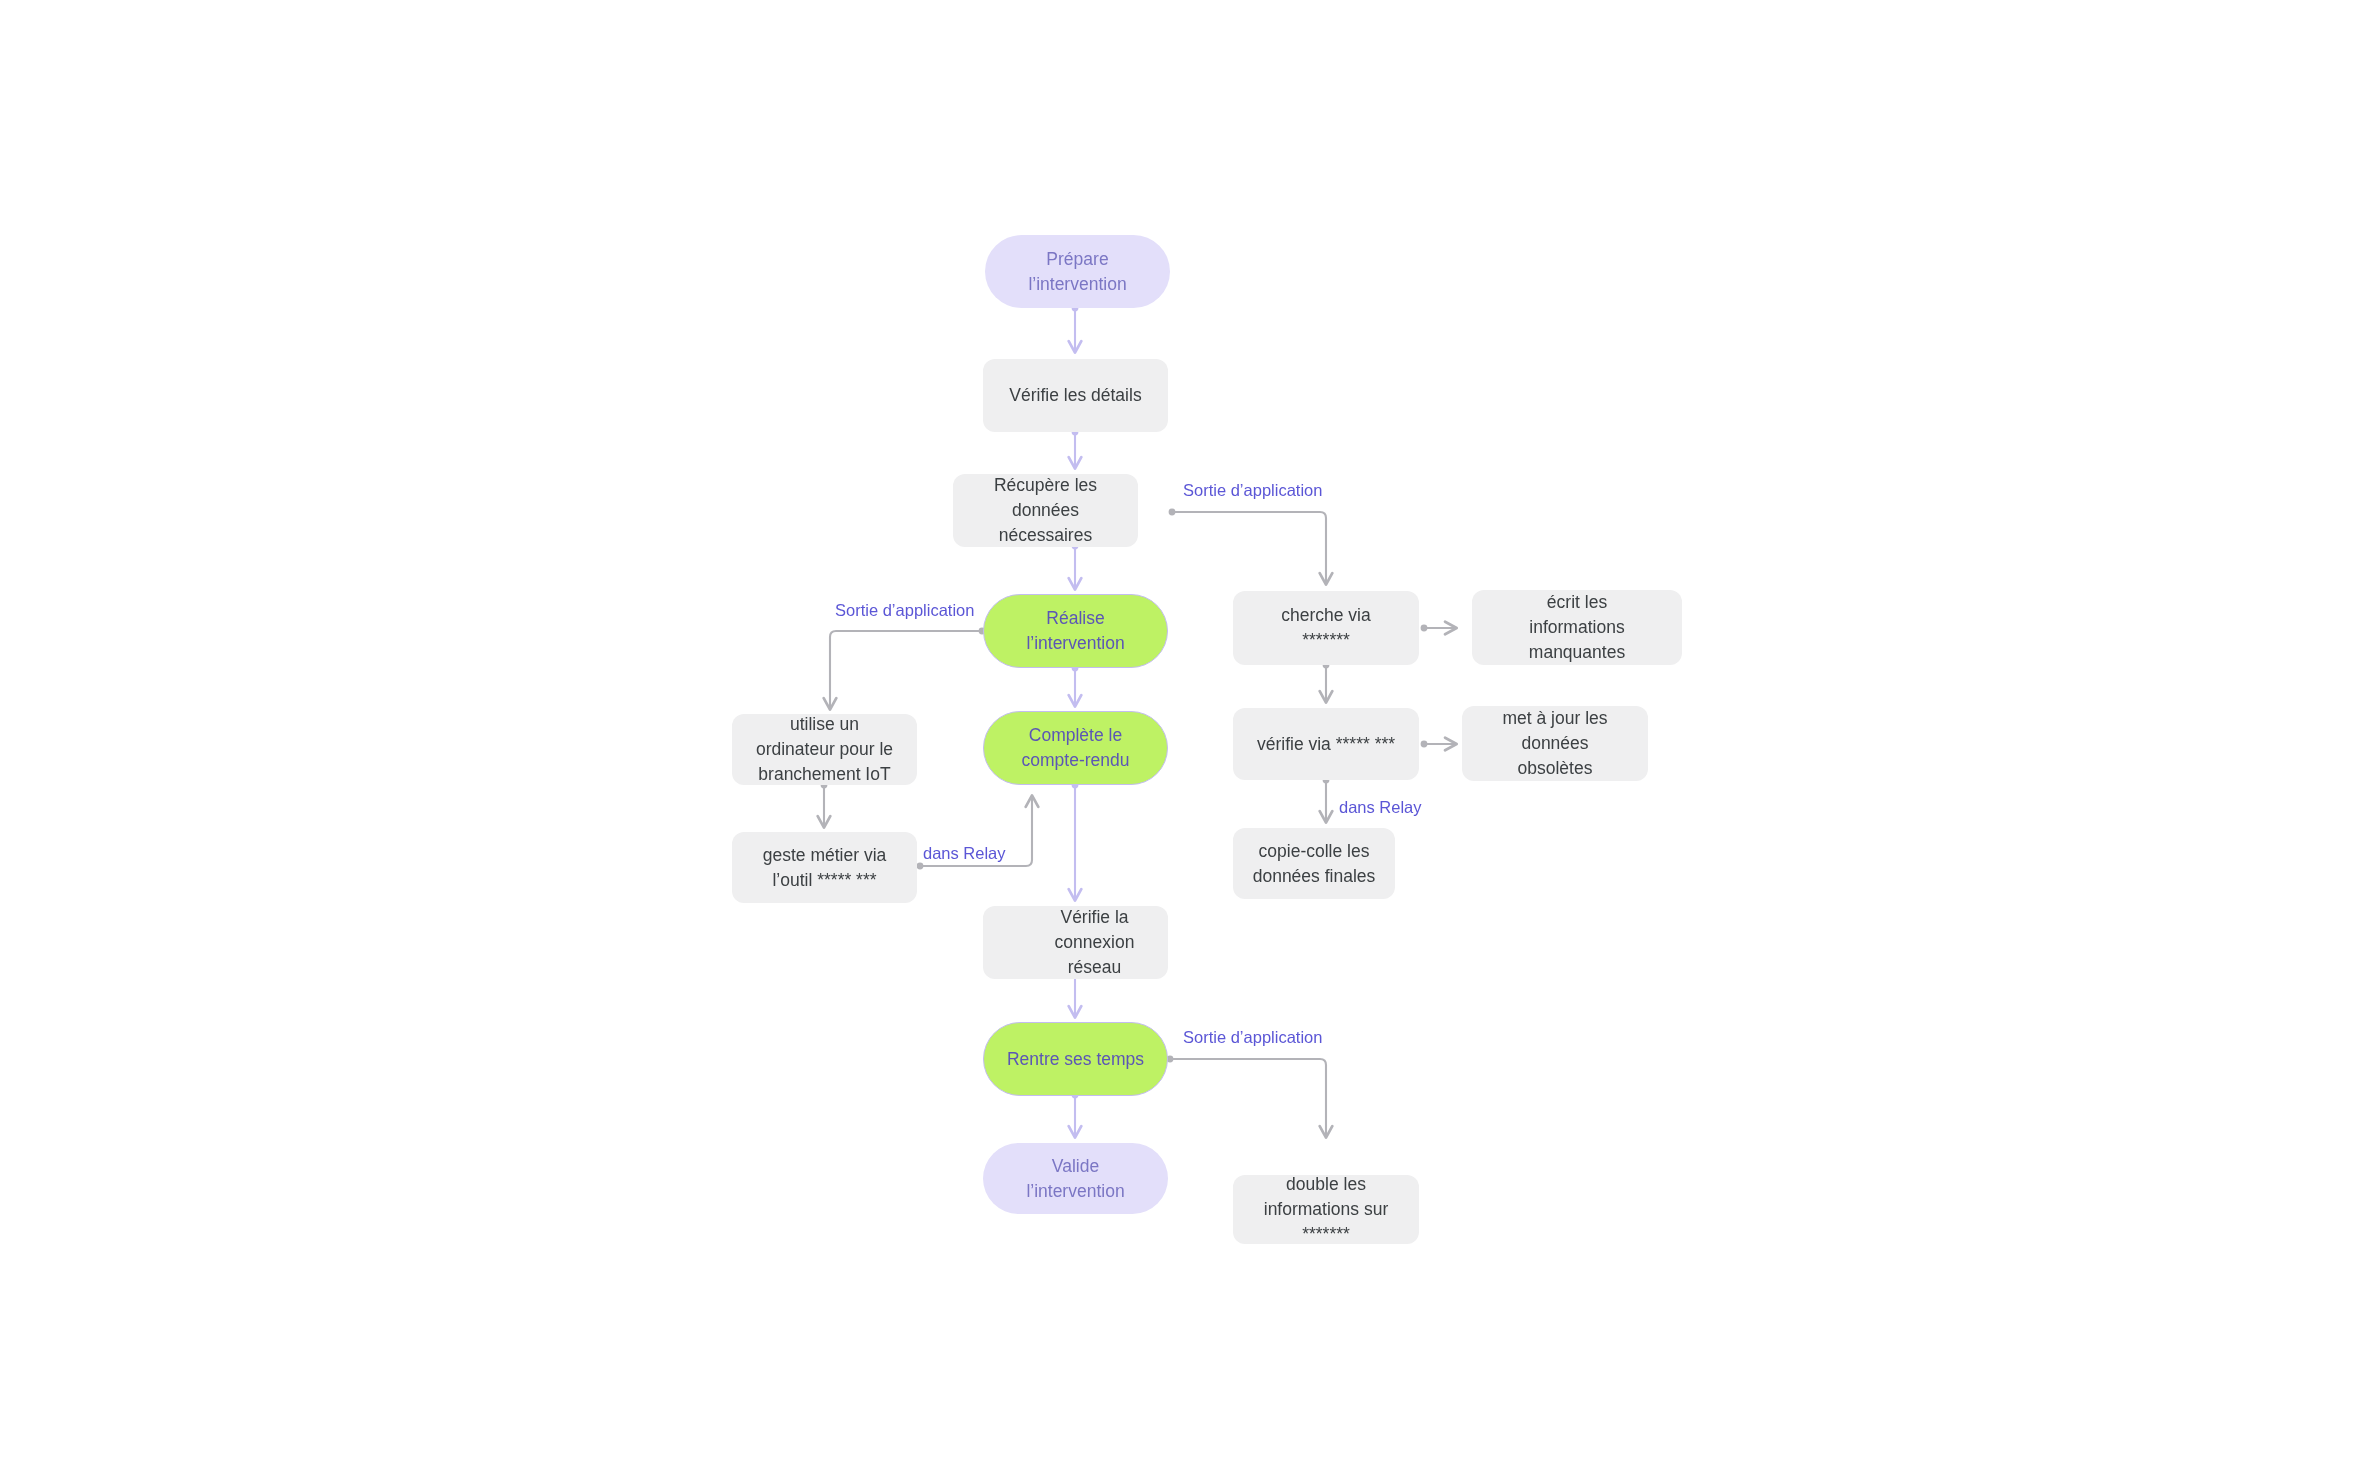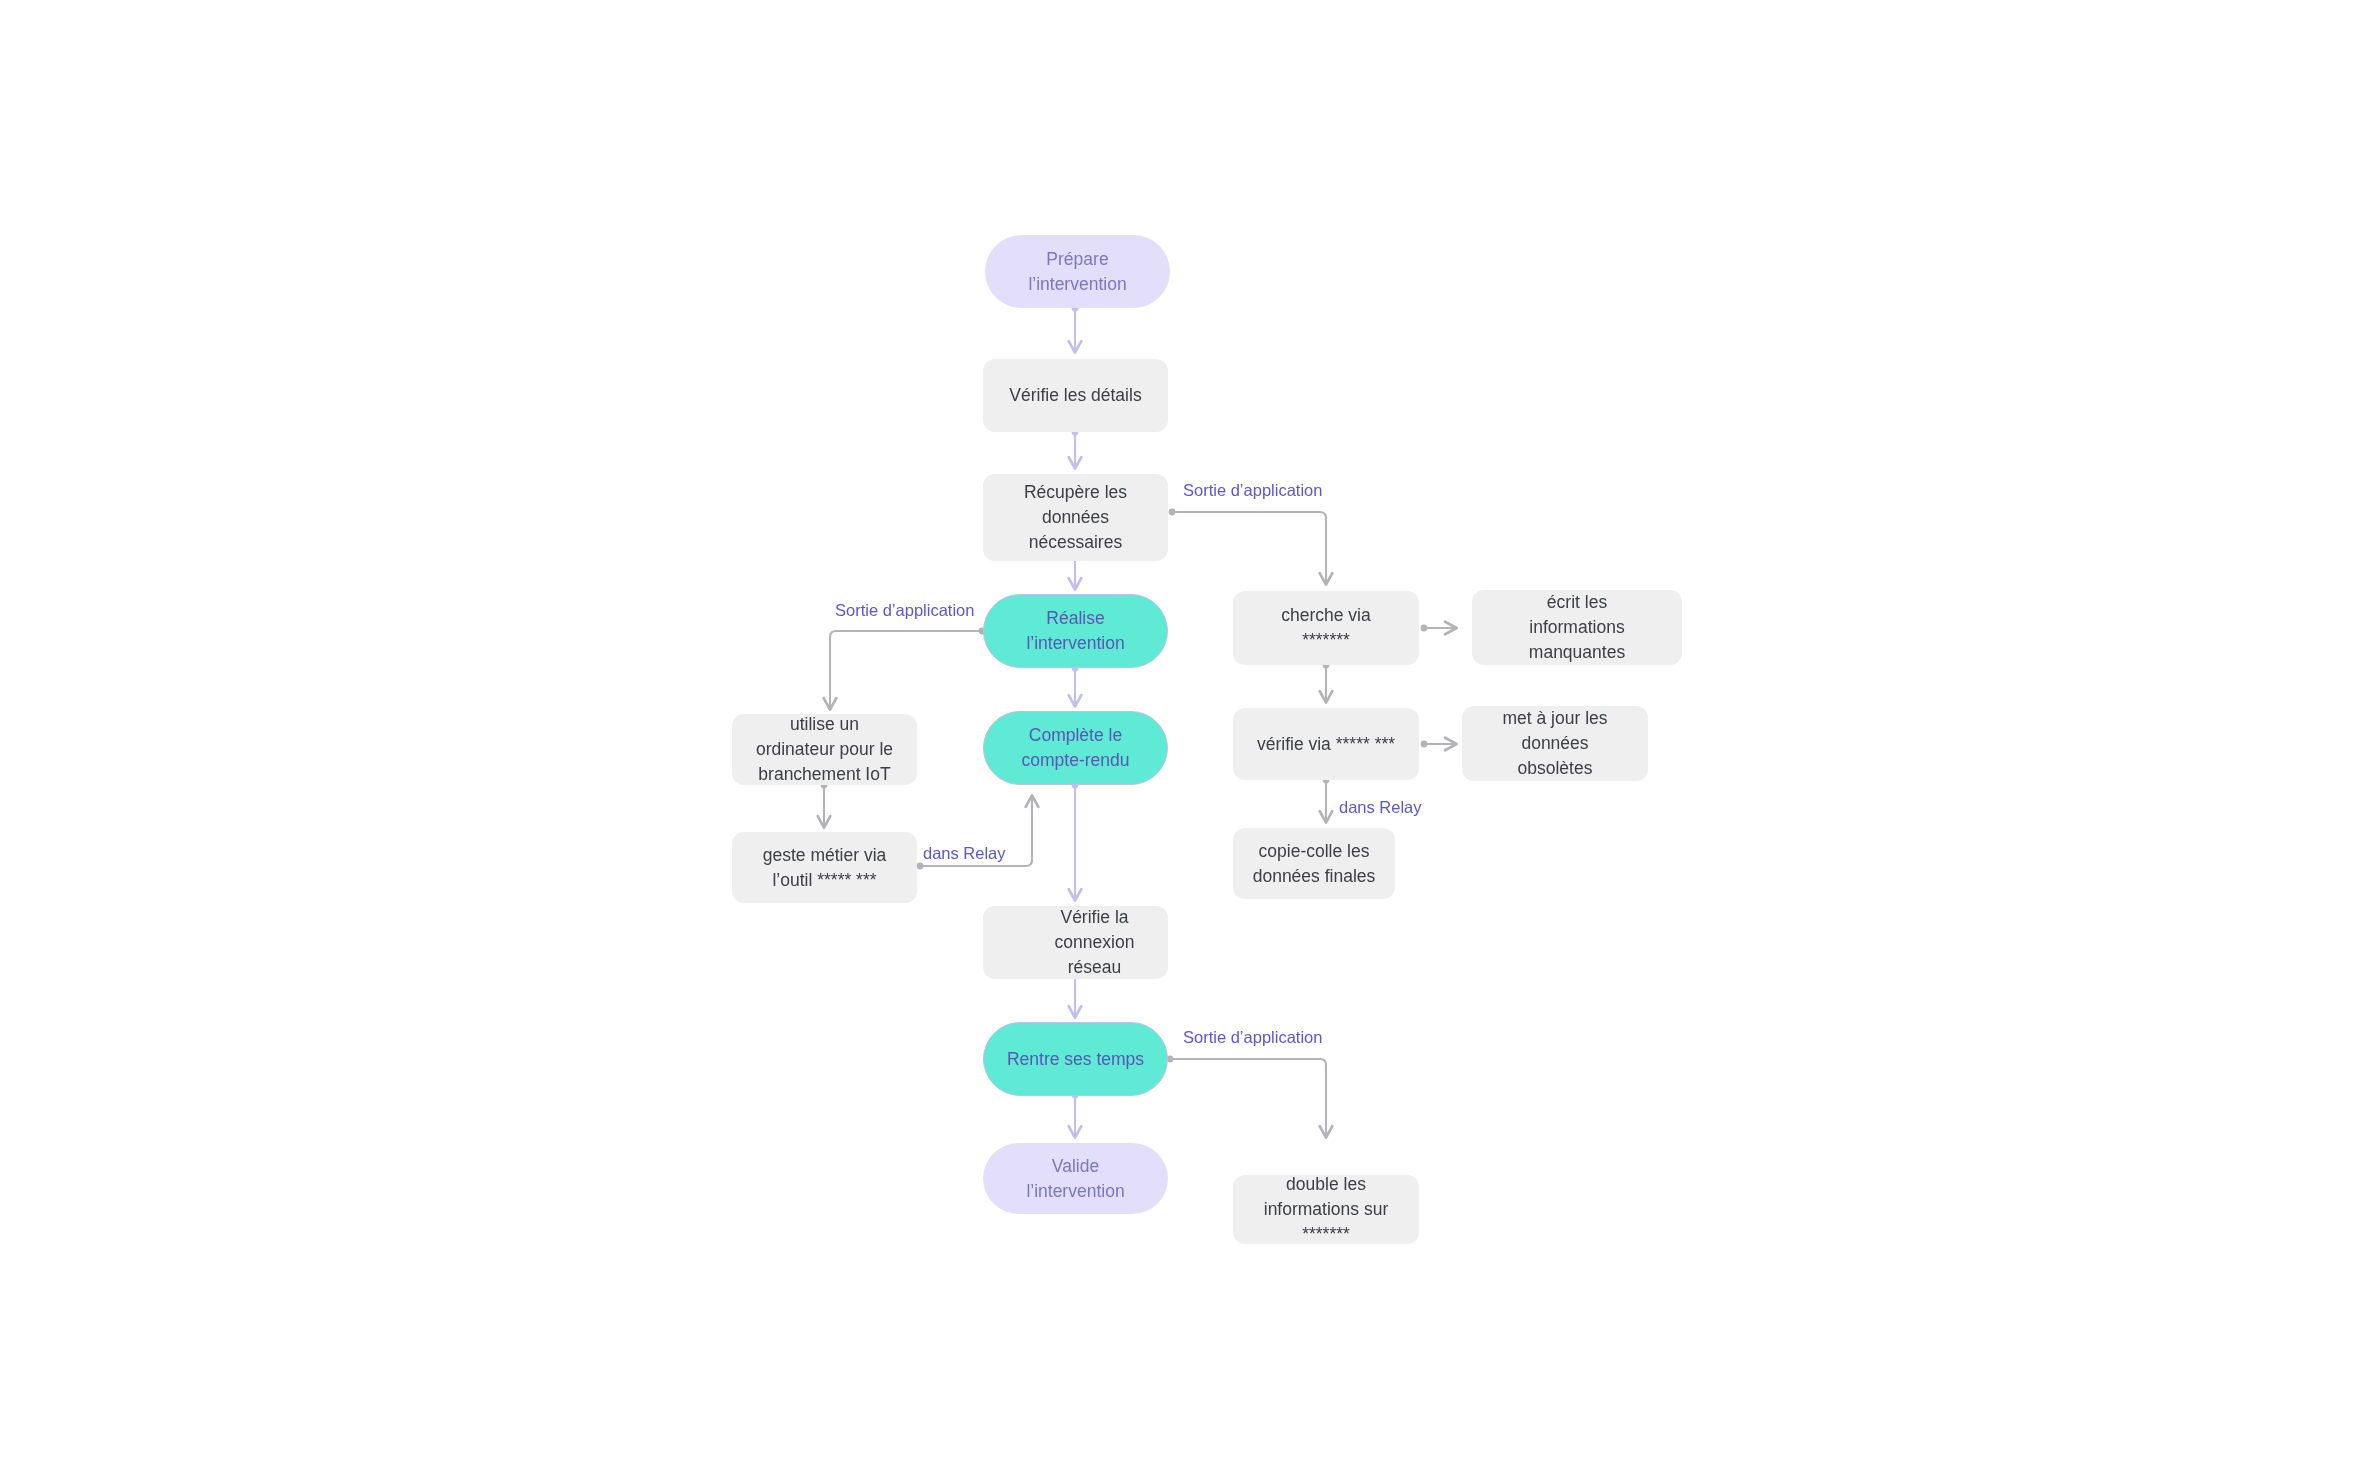--- a/index.html
+++ b/index.html
@@ -11,21 +11,21 @@
   .node{position:absolute;box-sizing:border-box;display:flex;
         align-items:center;justify-content:center;text-align:center;
         line-height:1.42;padding:4px 10px;}
   .node .lbl{display:block;width:100%;white-space:pre-line;}
 
   
   .n-grey{background:#efeff0;border-radius:12px;color:#3c4043;font-size:17.5px;}
   
   .n-term{background:#e3dffa;border-radius:40px;color:#7b76c4;font-size:17.5px;}
   
-  .n-pill{background:#5eead4;border:1.6px solid #c3bdf0;border-radius:40px;
+  .n-pill{background:#bef264;border:1.6px solid #c3bdf0;border-radius:40px;
           color:#5b56b5;font-size:17.5px;}
 
   .edge-label{position:absolute;color:#5b56d6;font-size:16.5px;
               white-space:nowrap;line-height:1;}
 </style>
 </head>
 <body>
 
 <div id="canvas">
 
@@ -88,21 +88,21 @@
 
   <div class="node n-term" style="left:985px;top:235px;width:185px;height:73px;align-items:center;">
     <span class="lbl">Prépare
 l’intervention</span>
   </div>
 
   <div class="node n-grey" style="left:983px;top:359px;width:185px;height:73px;">
     <span class="lbl">Vérifie les détails</span>
   </div>
 
-  <div class="node n-grey" style="left:983px;top:474px;width:185px;height:87px;">
+  <div class="node n-grey" style="left:953px;top:474px;width:185px;height:73px;">
     <span class="lbl">Récupère les
 données
 nécessaires</span>
   </div>
 
   <div class="node n-pill" style="left:983px;top:594px;width:185px;height:74px;">
     <span class="lbl">Réalise
 l’intervention</span>
   </div>
 

